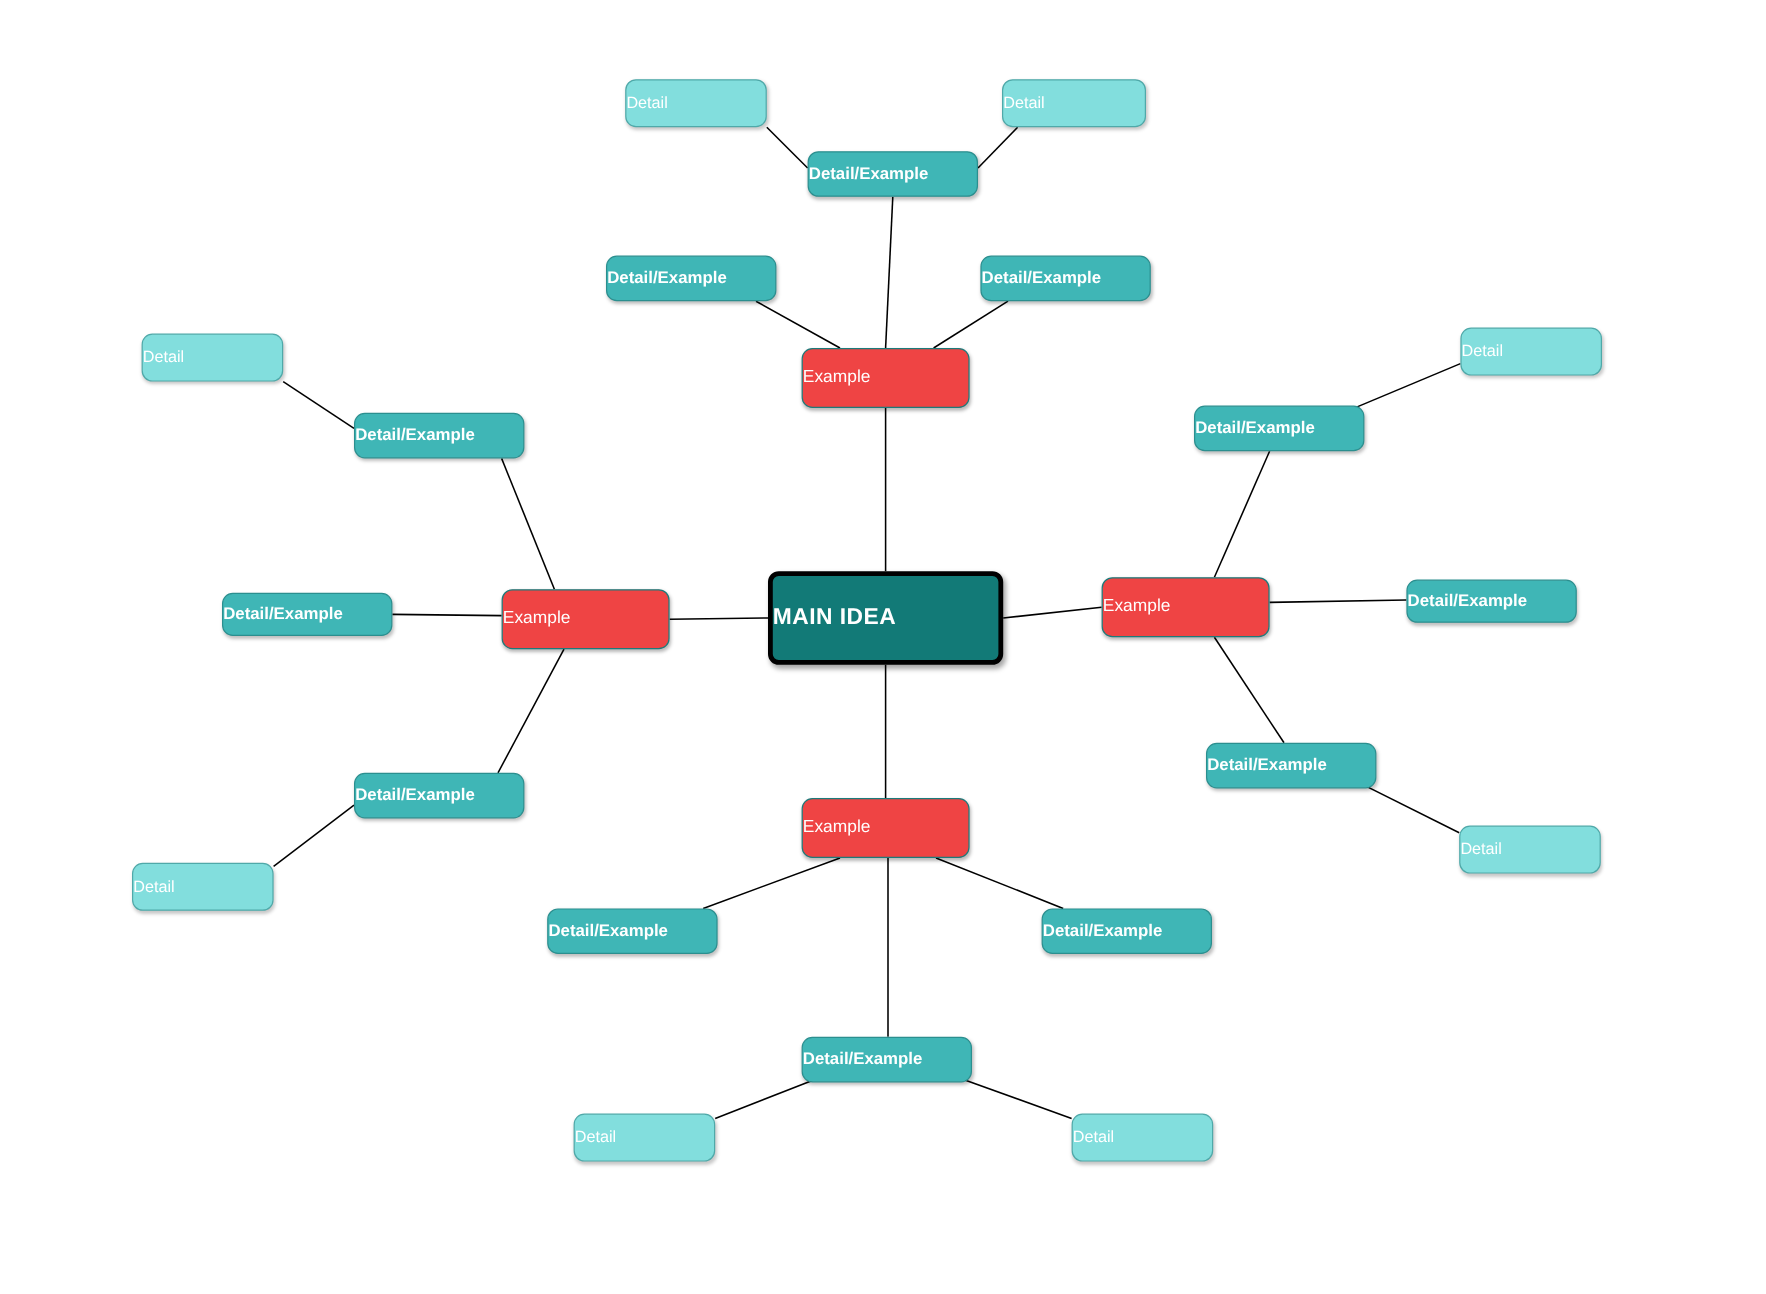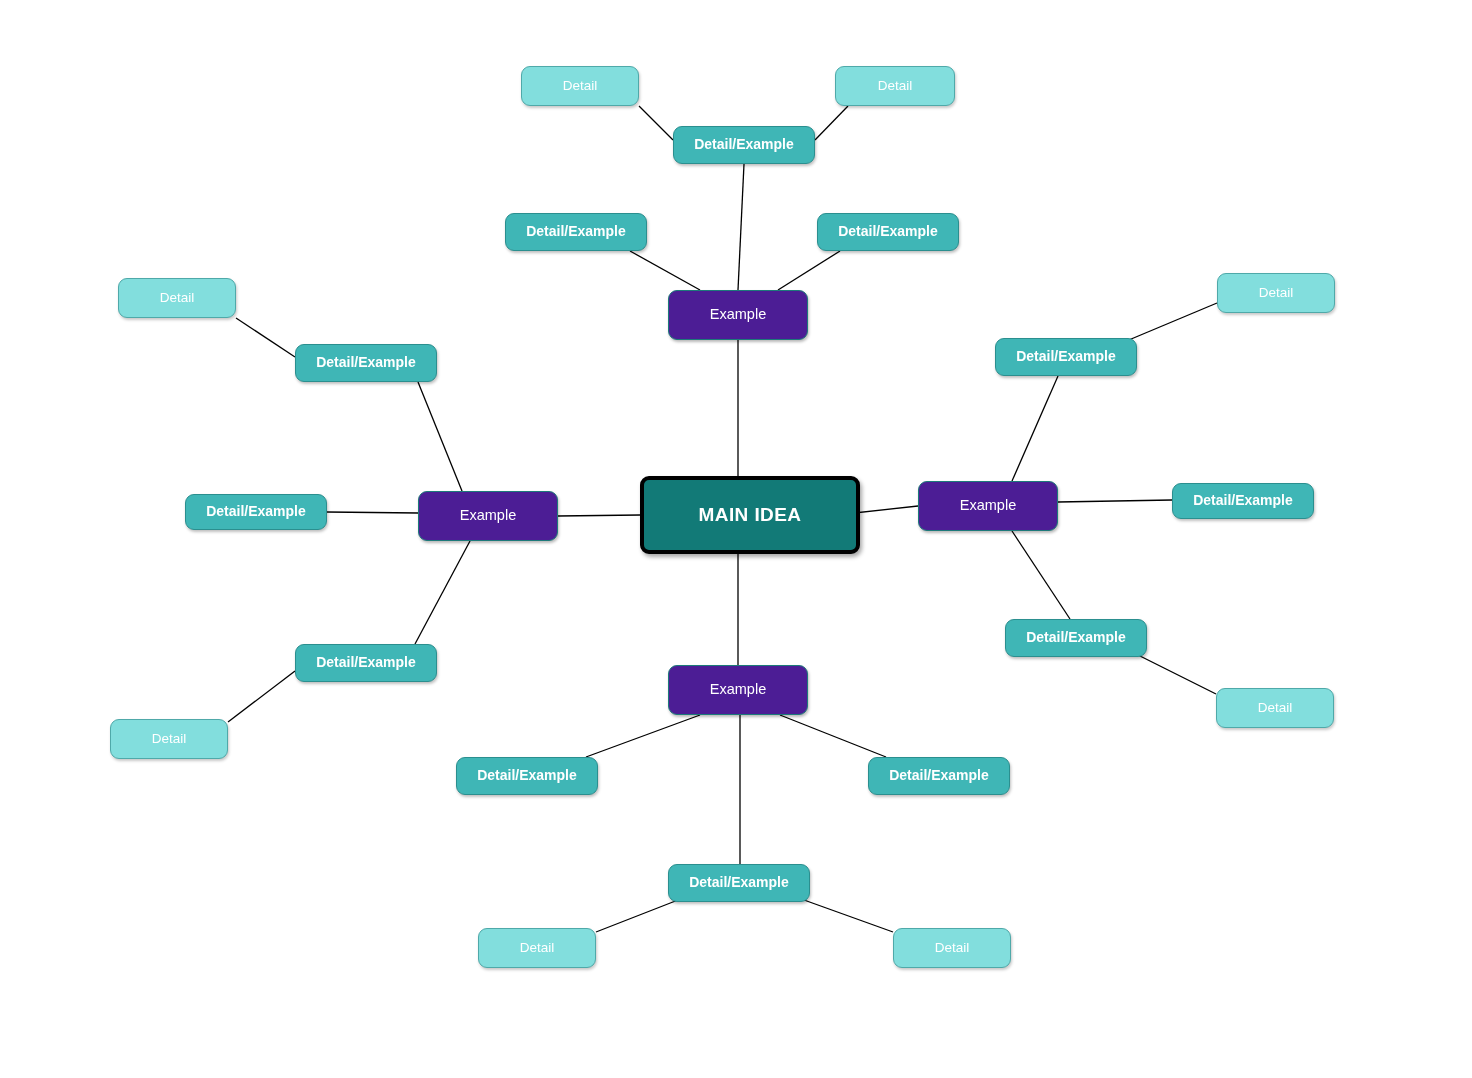--- a/index.html
+++ b/index.html
@@ -23,37 +23,36 @@
     top: 0;
     width: 1472px;
     height: 1078px;
     pointer-events: none;
   }
   .node {
     position: absolute;
     box-sizing: border-box;
     display: flex;
     align-items: center;
-    justify-content: center;
     text-align: center;
     color: #ffffff;
     line-height: 1.1;
     white-space: nowrap;
   }
   .node-main {
     background: #127a77;
     border: 4px solid #000000;
     border-radius: 9px;
     font-size: 19px;
     font-weight: bold;
     letter-spacing: 0.4px;
     box-shadow: 2px 3px 4px rgba(0,0,0,0.35);
   }
   .node-example {
-    background: #4c1d95;
+    background: #ef4444;
     border: 1.6px solid #1d7a7a;
     border-radius: 9px;
     font-size: 14.5px;
     box-shadow: 1px 2px 3px rgba(0,0,0,0.28);
   }
   .node-detail-example {
     background: #3fb6b6;
     border: 1.6px solid #2b8f8f;
     border-radius: 9px;
     font-size: 14px;
@@ -95,21 +94,21 @@
       <line x1="1012" y1="531" x2="1070" y2="619" stroke="#000000" stroke-width="1.3"></line>
       <line x1="1124" y1="342" x2="1217" y2="303" stroke="#000000" stroke-width="1.3"></line>
       <line x1="1132" y1="652" x2="1216" y2="694" stroke="#000000" stroke-width="1.3"></line>
       <line x1="700" y1="715" x2="586" y2="757" stroke="#000000" stroke-width="1.3"></line>
       <line x1="780" y1="715" x2="886" y2="757" stroke="#000000" stroke-width="1.3"></line>
       <line x1="740" y1="715" x2="740" y2="864" stroke="#000000" stroke-width="1.3"></line>
       <line x1="678" y1="900" x2="596" y2="932" stroke="#000000" stroke-width="1.3"></line>
       <line x1="804" y1="900" x2="893" y2="932" stroke="#000000" stroke-width="1.3"></line>
     </svg>
   <div id="node-layer">
-      <div class="node node-main" style="left: 640px; top: 476px; width: 220px; height: 78px;">
+      <div class="node node-main" style="left: 640px; top: 476px; width: 196px; height: 78px;">
         <span class="node-label">MAIN IDEA</span>
       </div>
       <div class="node node-example" style="left: 668px; top: 290px; width: 140px; height: 50px;">
         <span class="node-label">Example</span>
       </div>
       <div class="node node-example" style="left: 418px; top: 491px; width: 140px; height: 50px;">
         <span class="node-label">Example</span>
       </div>
       <div class="node node-example" style="left: 918px; top: 481px; width: 140px; height: 50px;">
         <span class="node-label">Example</span>

